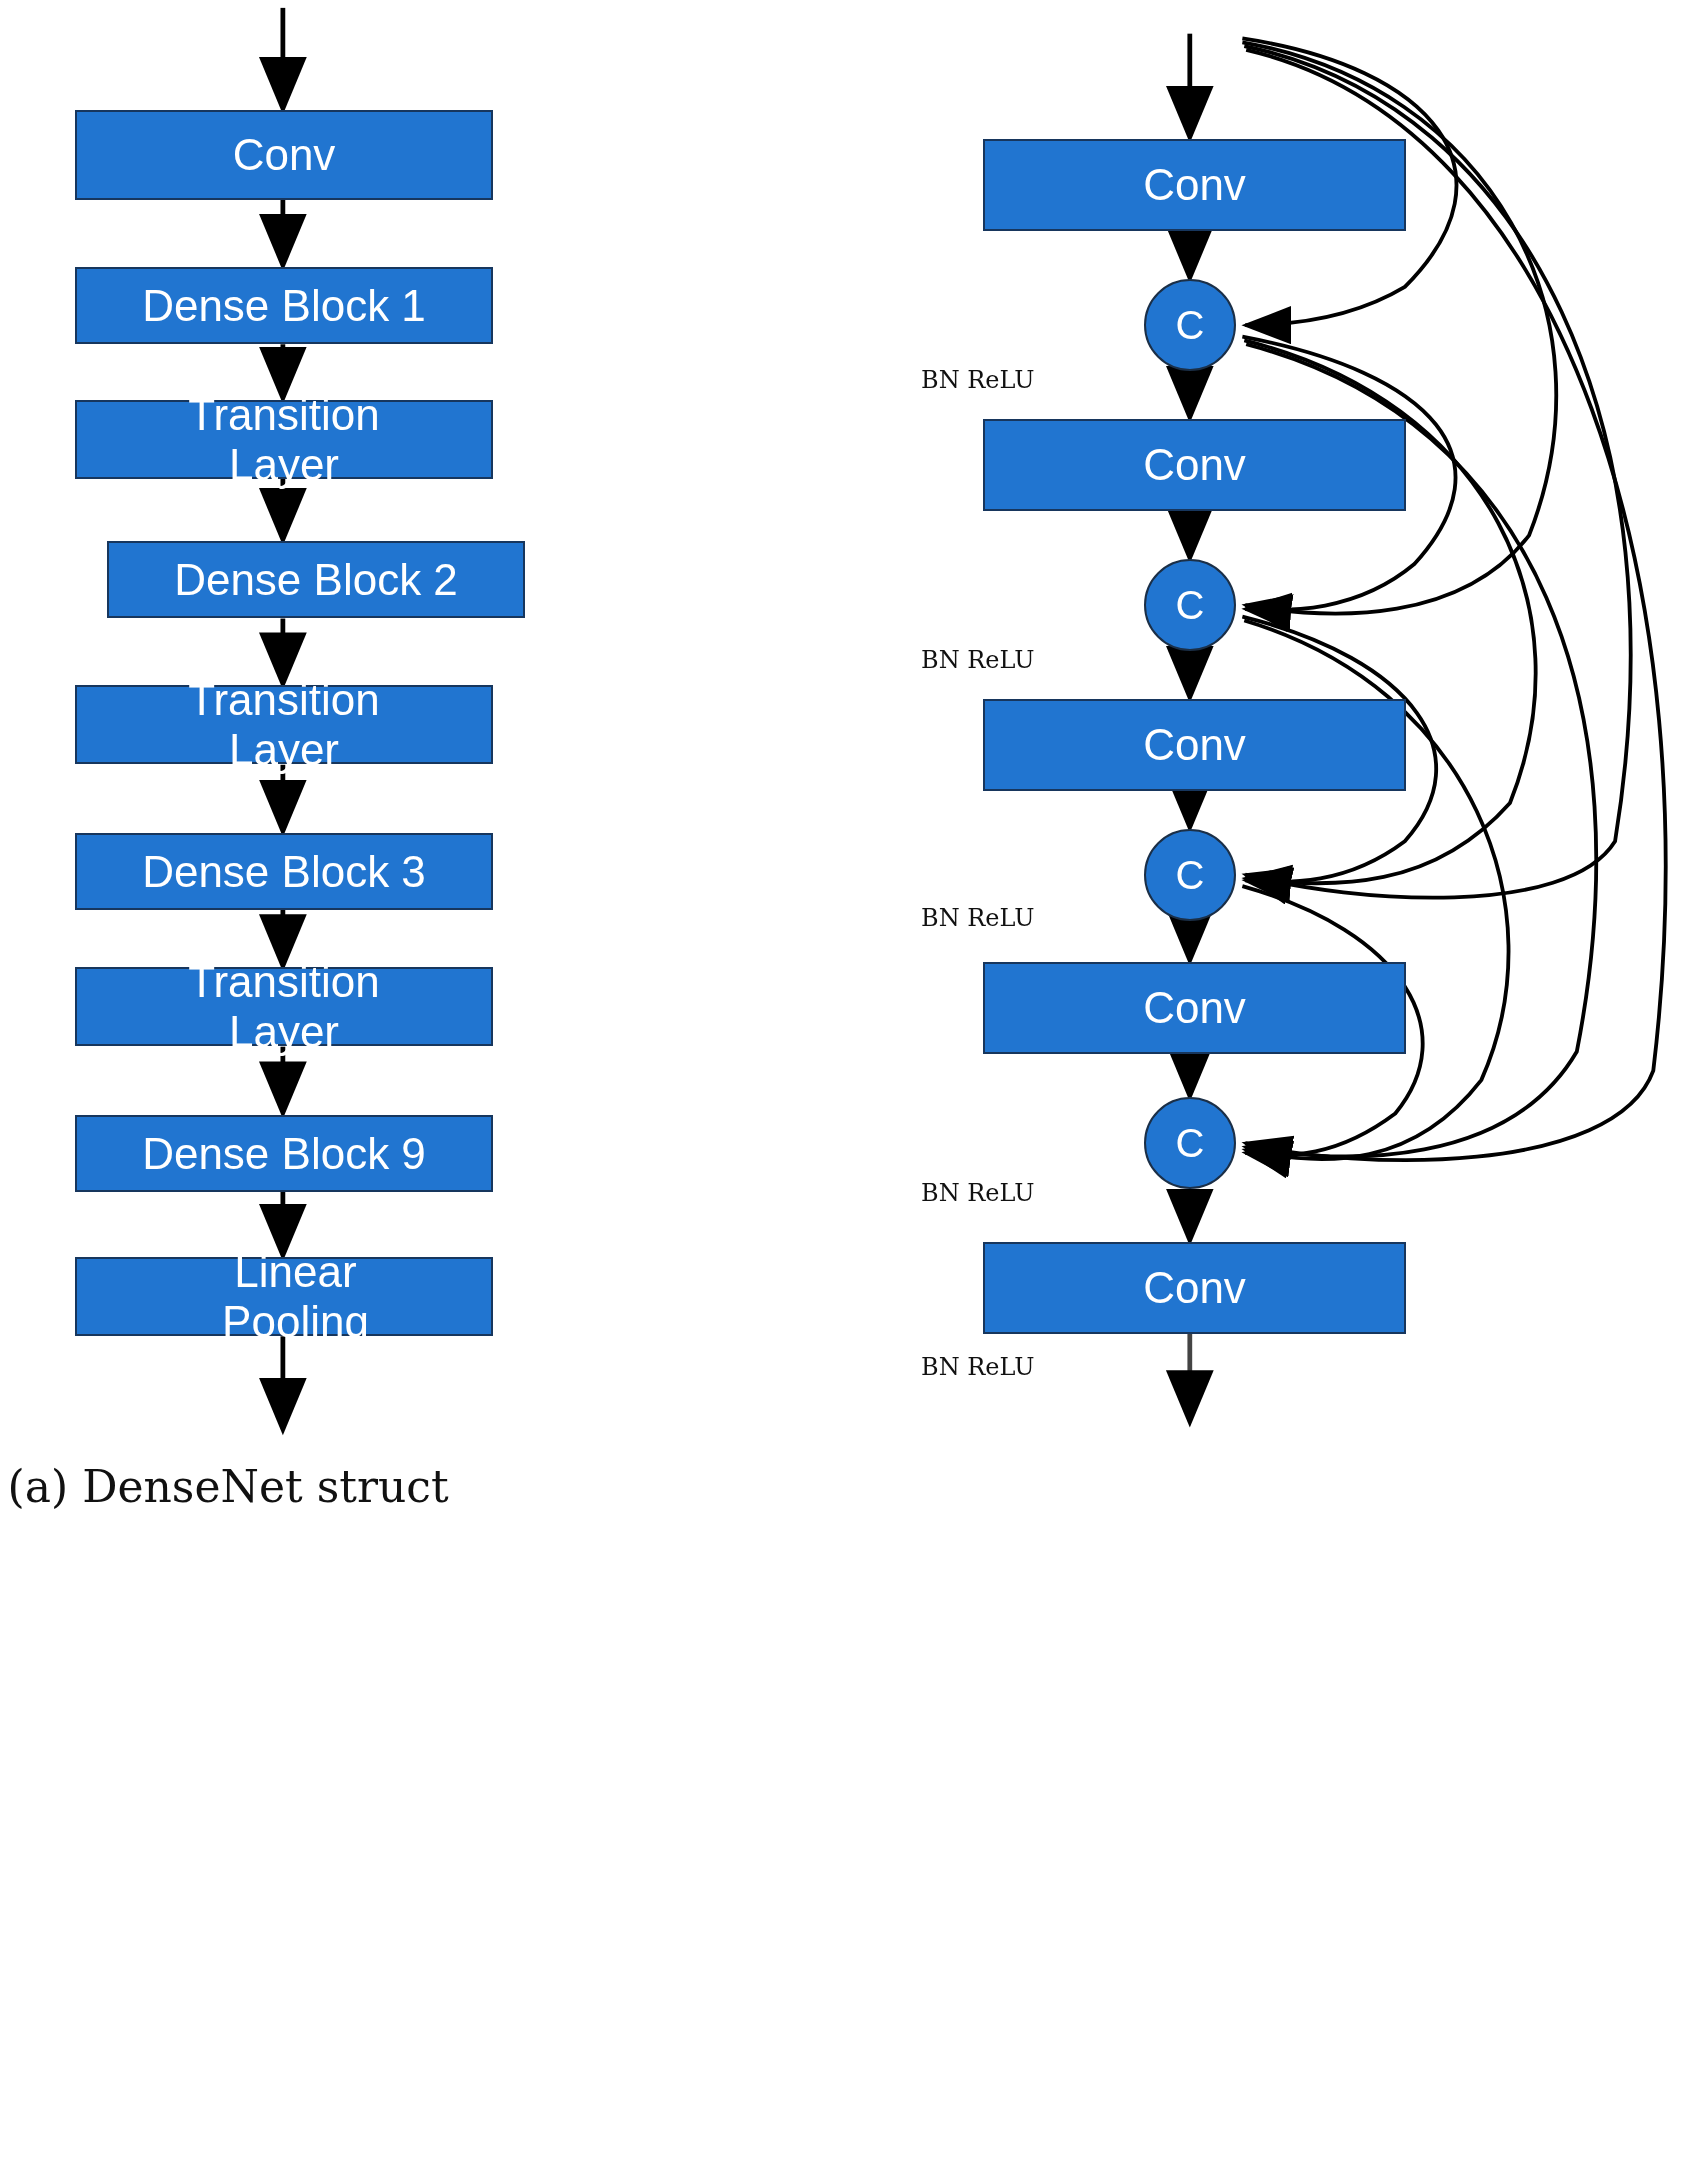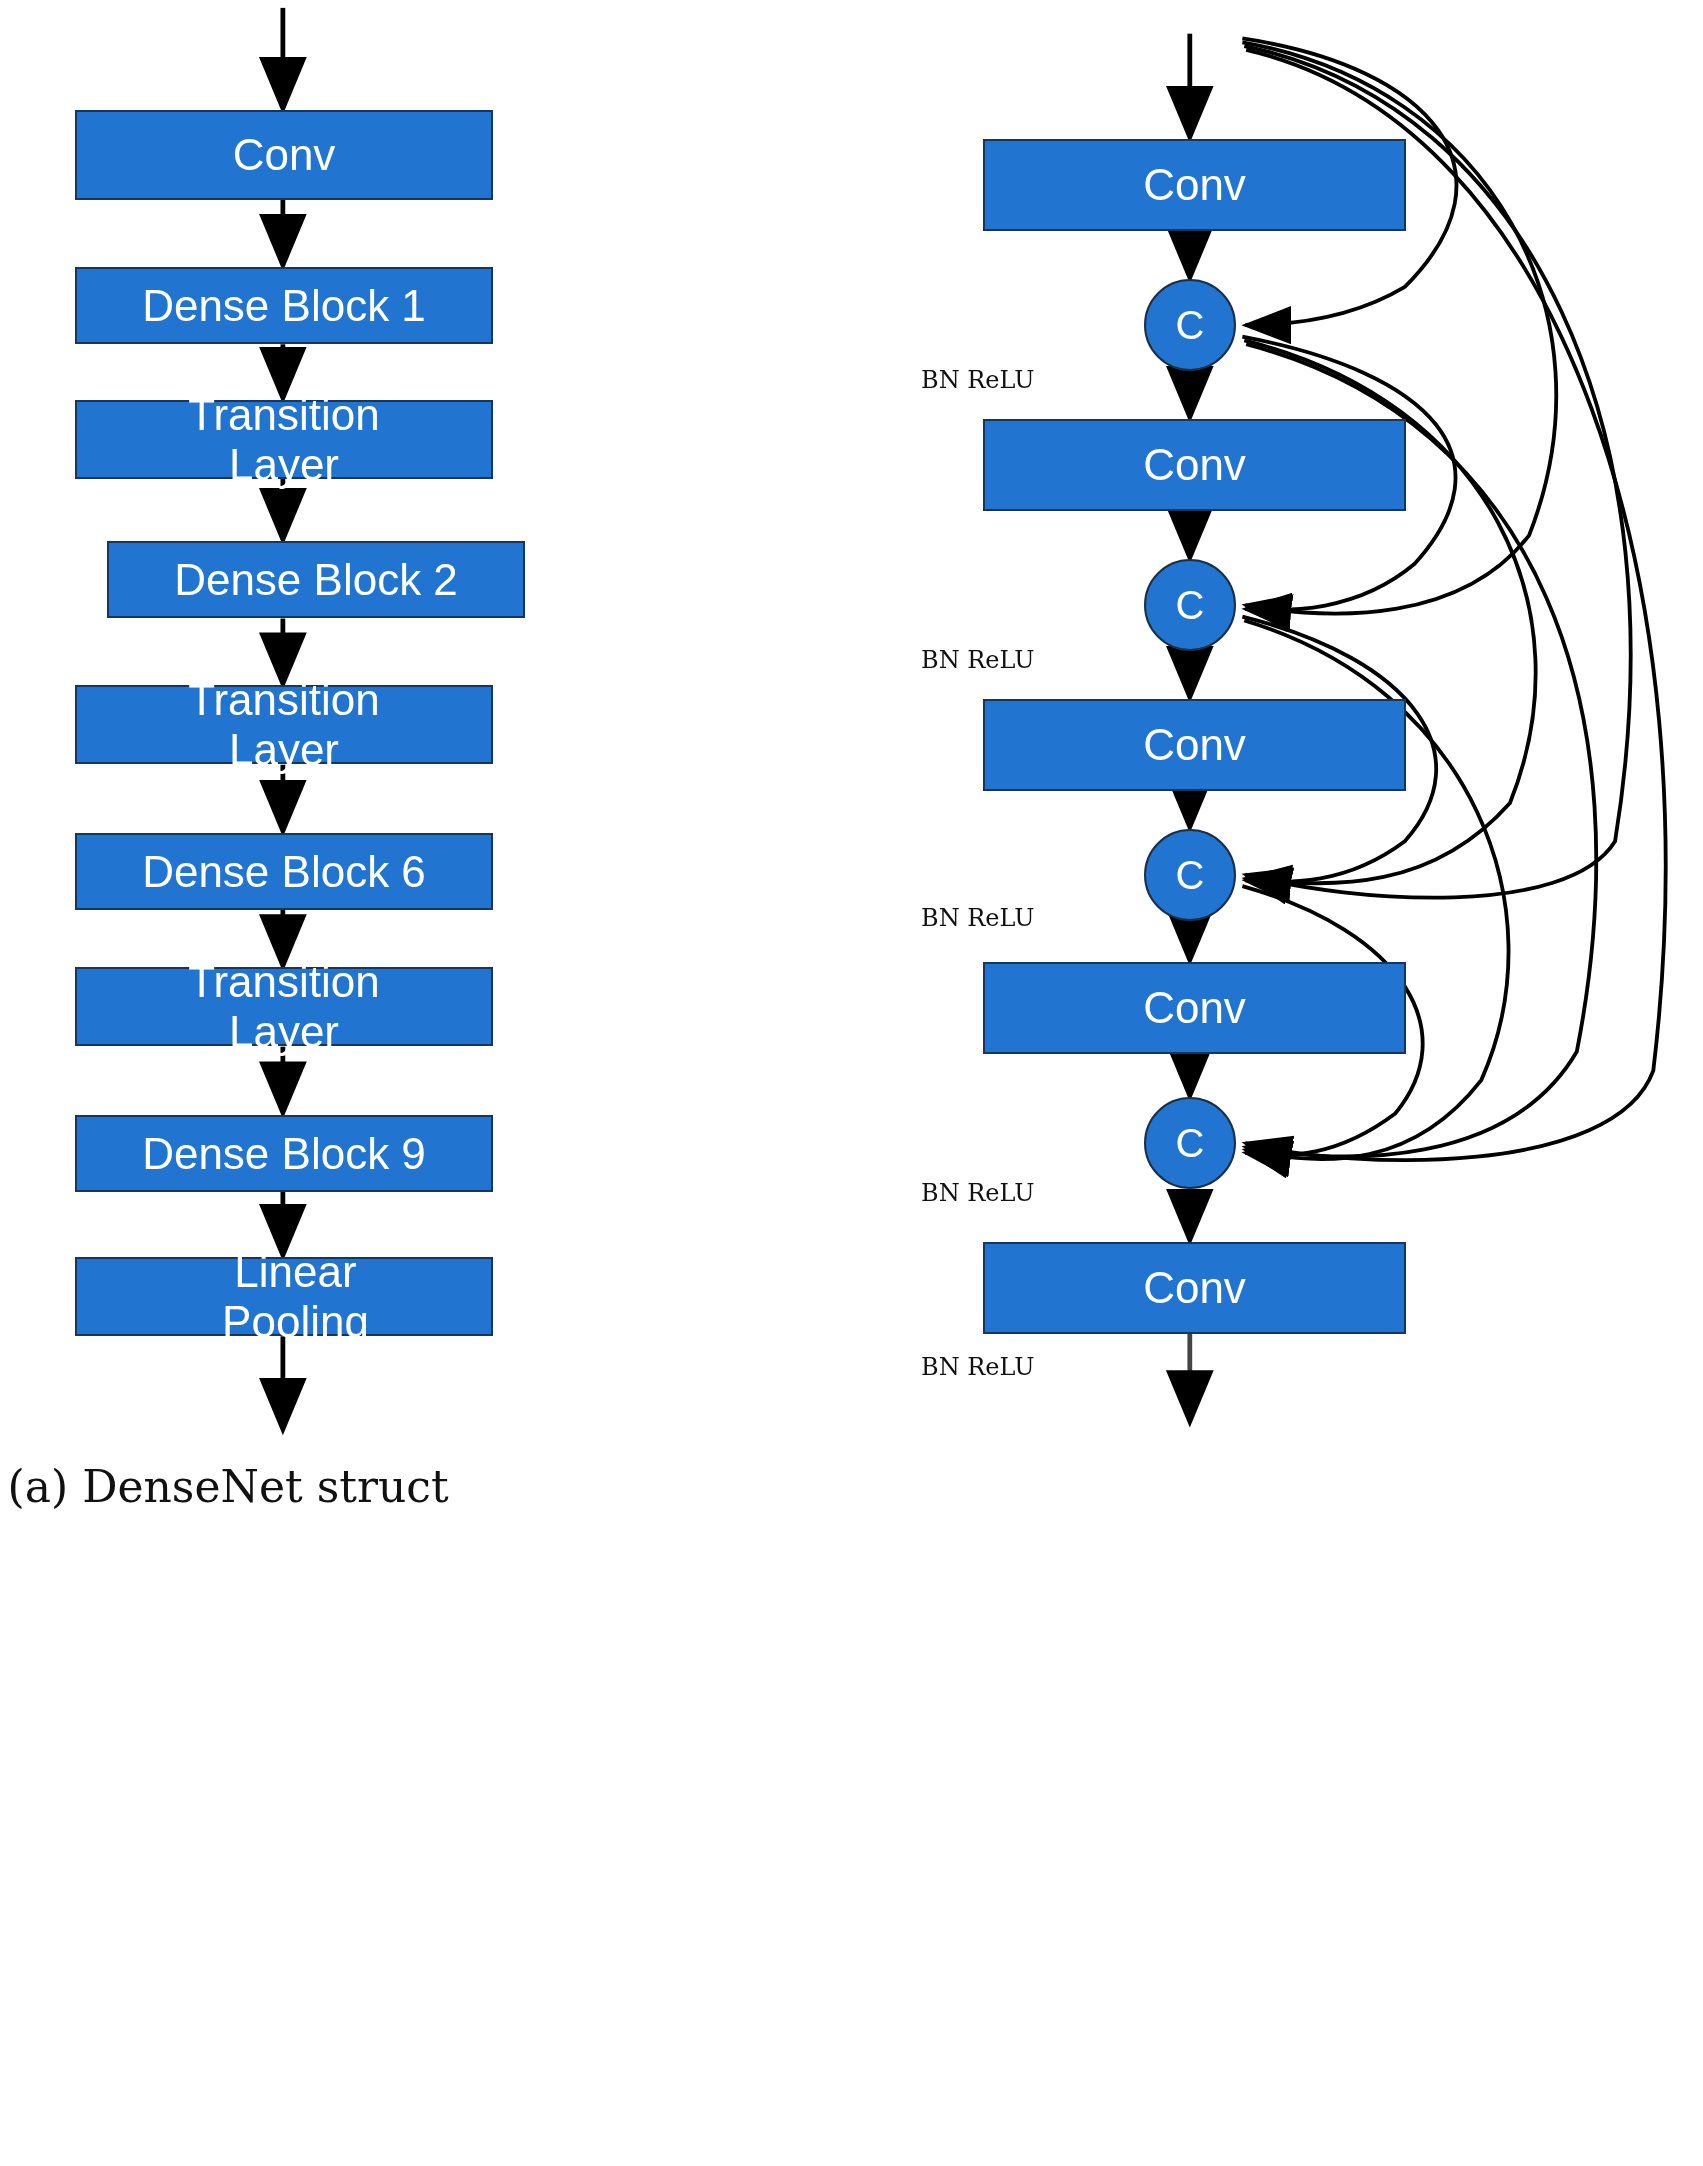--- a/index.html
+++ b/index.html
@@ -89,21 +89,21 @@
   <div class="node" style="left:75px;top:400px;width:418px;height:79px;">
     <span><span>Transition</span><br><span>Layer</span></span>
   </div>
   <div class="node" style="left:75px;top:541px;width:418px;height:77px;margin-left:32px;">
     <span>Dense Block 2</span>
   </div>
   <div class="node" style="left:75px;top:685px;width:418px;height:79px;">
     <span><span>Transition</span><br><span>Layer</span></span>
   </div>
   <div class="node" style="left:75px;top:833px;width:418px;height:77px;">
-    <span>Dense Block 6</span>
+    <span>Dense Block 3</span>
   </div>
   <div class="node" style="left:75px;top:967px;width:418px;height:79px;">
     <span><span>Transition</span><br><span>Layer</span></span>
   </div>
   <div class="node" style="left:75px;top:1115px;width:418px;height:77px;">
     <span>Dense Block 9</span>
   </div>
   <div class="node" style="left:75px;top:1257px;width:418px;height:79px;padding-left:23px;">
     <span><span>Linear</span><br><span>Pooling</span></span>
   </div>

